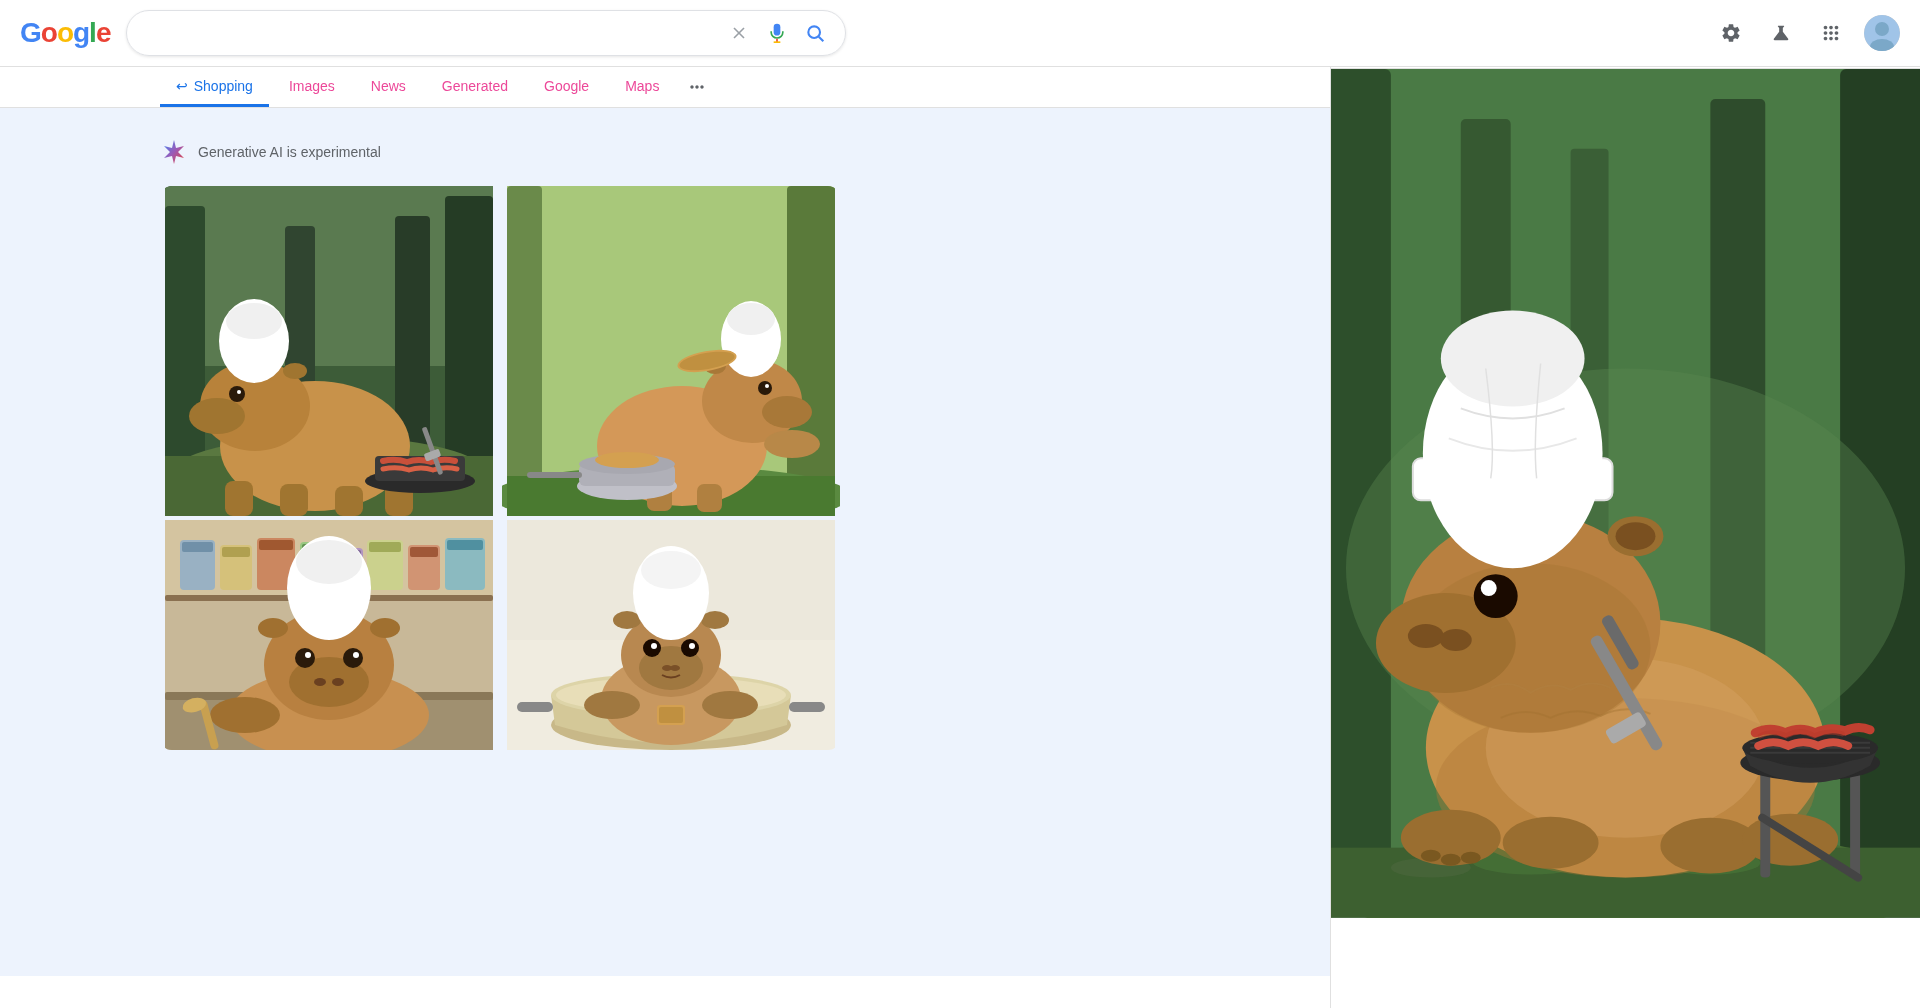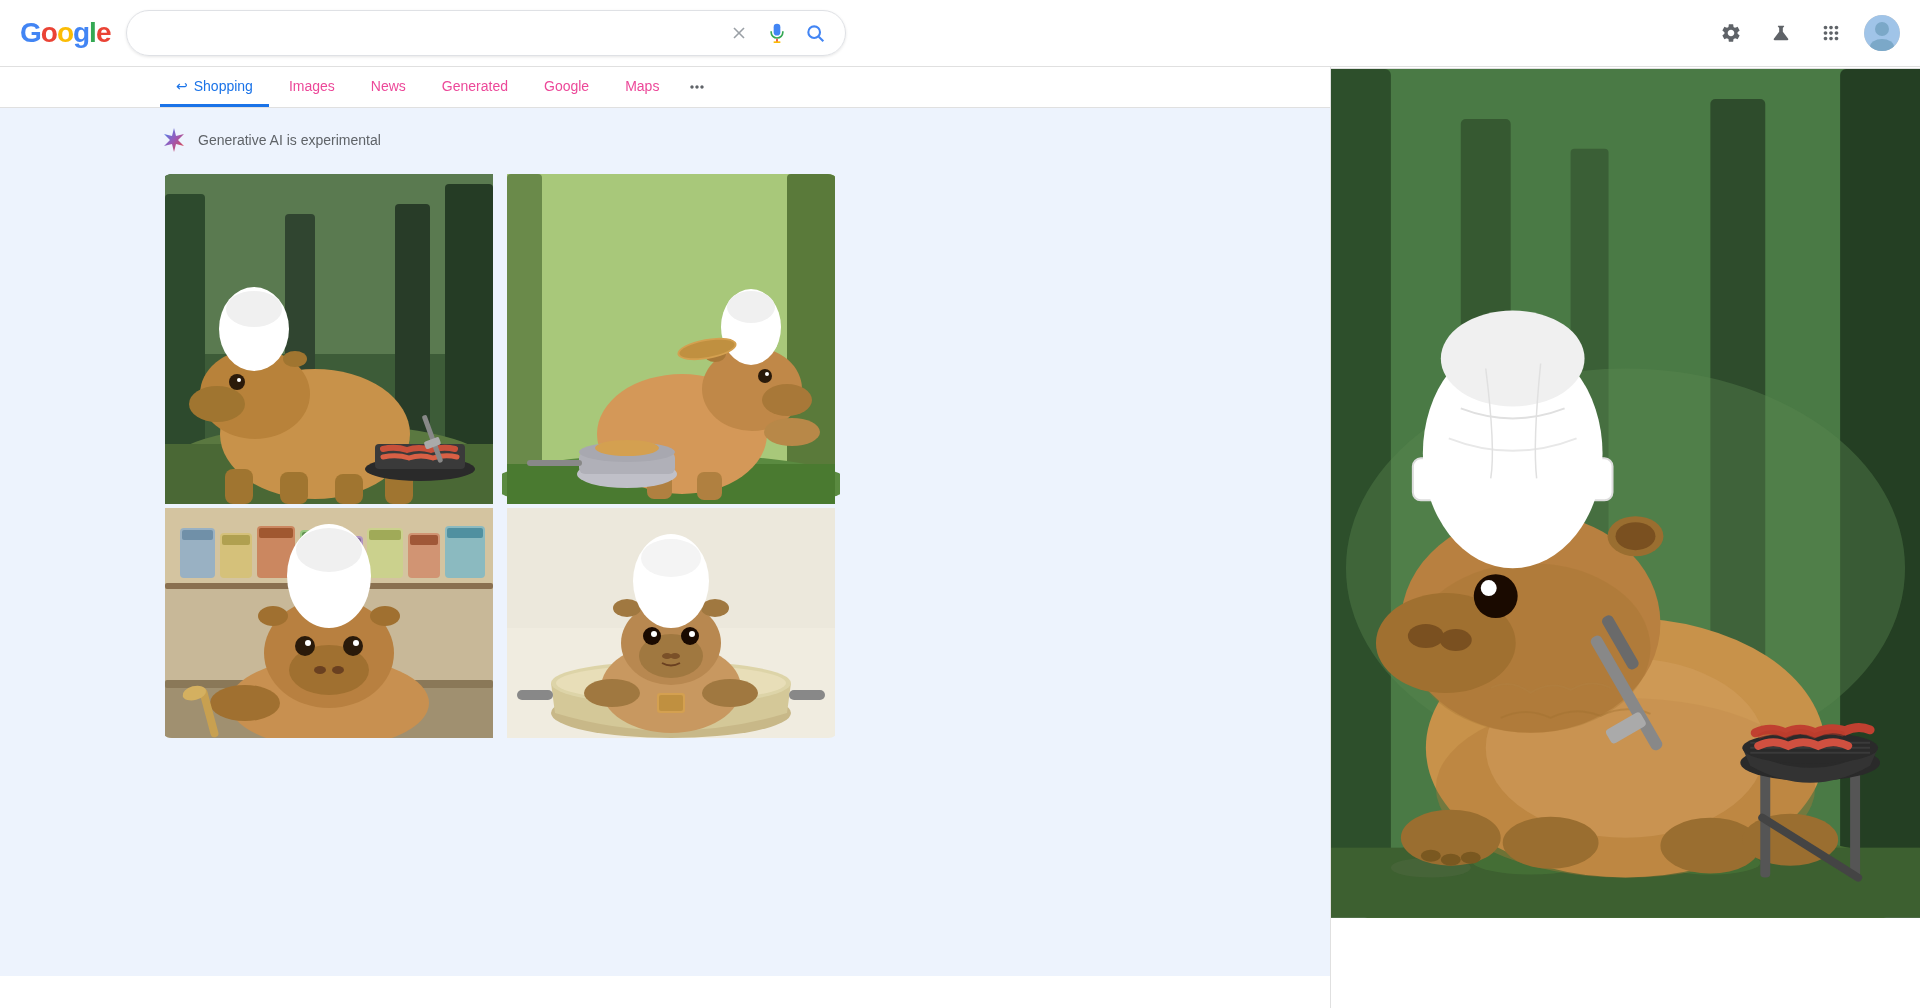--- a/index.html
+++ b/index.html
@@ -149,21 +149,21 @@
     #main {
       display: flex;
       background: #edf3fd;
       min-height: calc(1008px - 140px);
       position: relative;
     }
 
     
     #left-panel {
       flex: 1;
-      padding: 18px 30px 30px 160px;
+      padding: 30px 30px 30px 160px;
       max-width: 870px;
     }
 
     #ai-banner {
       display: flex;
       align-items: center;
       gap: 10px;
       margin-bottom: 20px;
     }
 

